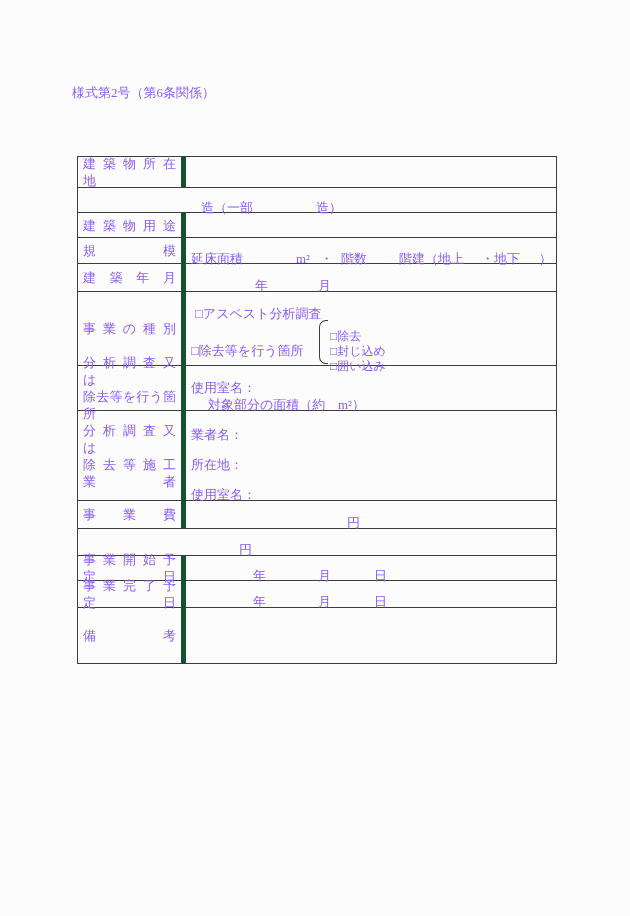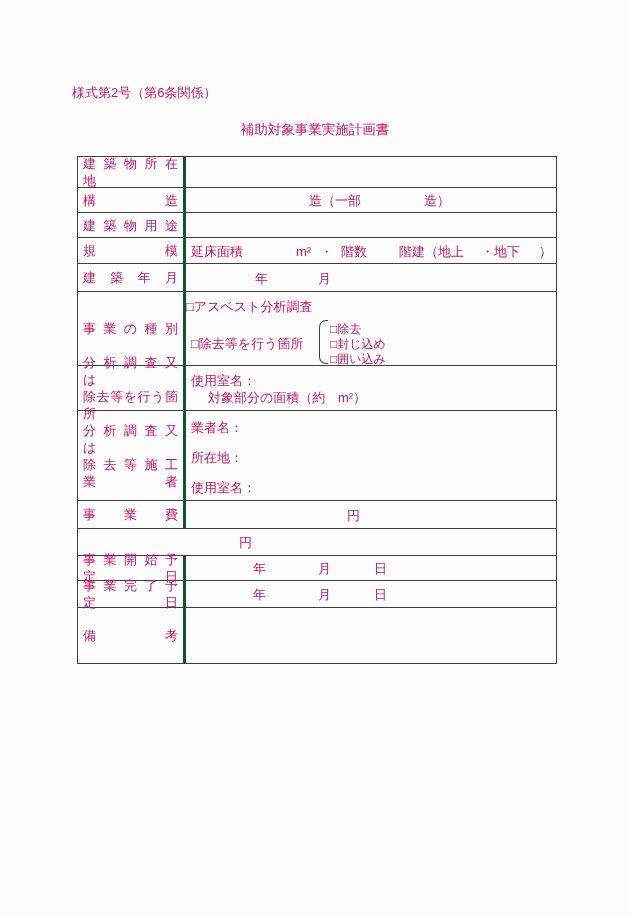--- a/index.html
+++ b/index.html
@@ -2,22 +2,22 @@
 <html><head>
 <meta charset="utf-8">
 <style>
   html, body { margin: 0; padding: 0; }
   body { background: #e8e8e8; }
   .page {
     position: relative;
     width: 630px;
     height: 916px;
     background: #fcfcfc;
-    font-family: Liberation Sans, sans-serif;
-    color: #be185d;
+    font-family: Liberation Serif, serif;
+    color: #8b5cf6;
     overflow: hidden;
   }
   .form-number {
     position: absolute;
     left: 72px;
     top: 84px;
     font-size: 13px;
     white-space: nowrap;
   }
   .doc-title {
@@ -40,21 +40,21 @@
   }
   .row {
     display: flex;
     border-bottom: 1px solid #3d3d3d;
     box-sizing: border-box;
   }
   .row:last-child { border-bottom: none; }
   .label {
     width: 108px;
     flex: 0 0 108px;
-    border-right: 3px solid #14532d;
+    border-right: 5px solid #14532d;
     box-sizing: border-box;
     padding: 0 5px;
     display: flex;
     flex-direction: column;
     justify-content: center;
     font-size: 13px;
   }
   .label .jline {
     text-align: justify;
     text-align-last: justify;
@@ -63,54 +63,51 @@
   }
   .content {
     flex: 1;
     position: relative;
     font-size: 13px;
   }
   .frag {
     position: absolute;
     white-space: nowrap;
     line-height: 13px;
+    margin-top: 7px;
   }
   .vc { top: 50%; transform: translateY(-50%); }
   .sub { font-size: 12px; line-height: 12px; }
   .brace {
     position: absolute;
     width: 9px;
     border: 1px solid #3d3d3d;
     border-right: none;
     border-radius: 7px 0 0 7px;
     box-sizing: border-box;
   }
 </style>
 </head>
 <body>
 
 <div class="page">
 
   <div class="form-number">様式第2号（第6条関係）</div>
-  <div class="doc-title">補助対象事業実施計画書</div>
 
   <div class="form-table">
 
     <div class="row" style="height:31px">
       <div class="label">
         <div class="jline">建 築 物 所 在 地</div>
       </div>
       <div class="content"></div>
     </div>
 
 
     <div class="row" style="height:25px">
-      <div class="label">
-        <div class="jline">構 造</div>
-      </div>
       <div class="content">
         <span class="frag vc" style="left:123px">造（一部</span>
         <span class="frag vc" style="left:238px">造）</span>
       </div>
     </div>
 
     <div class="row" style="height:25px">
       <div class="label">
         <div class="jline">建 築 物 用 途</div>
       </div>
@@ -140,21 +137,21 @@
         <span class="frag vc" style="left:69px">年</span>
         <span class="frag vc" style="left:132px">月</span>
       </div>
     </div>
 
     <div class="row" style="height:74px">
       <div class="label">
         <div class="jline">事 業 の 種 別</div>
       </div>
       <div class="content">
-        <span class="frag" style="left:0;top:8px">□アスベスト分析調査</span>
+        <span class="frag" style="left:9px;top:8px">□アスベスト分析調査</span>
         <span class="frag" style="left:5px;top:45px">□除去等を行う箇所</span>
         <div class="brace" style="left:133px;top:28px;height:44px"></div>
         <span class="frag sub" style="left:144px;top:31px">□除去</span>
         <span class="frag sub" style="left:144px;top:46px">□封じ込め</span>
         <span class="frag sub" style="left:144px;top:61px">□囲い込み</span>
       </div>
     </div>
 
     <div class="row" style="height:45px">
       <div class="label">

